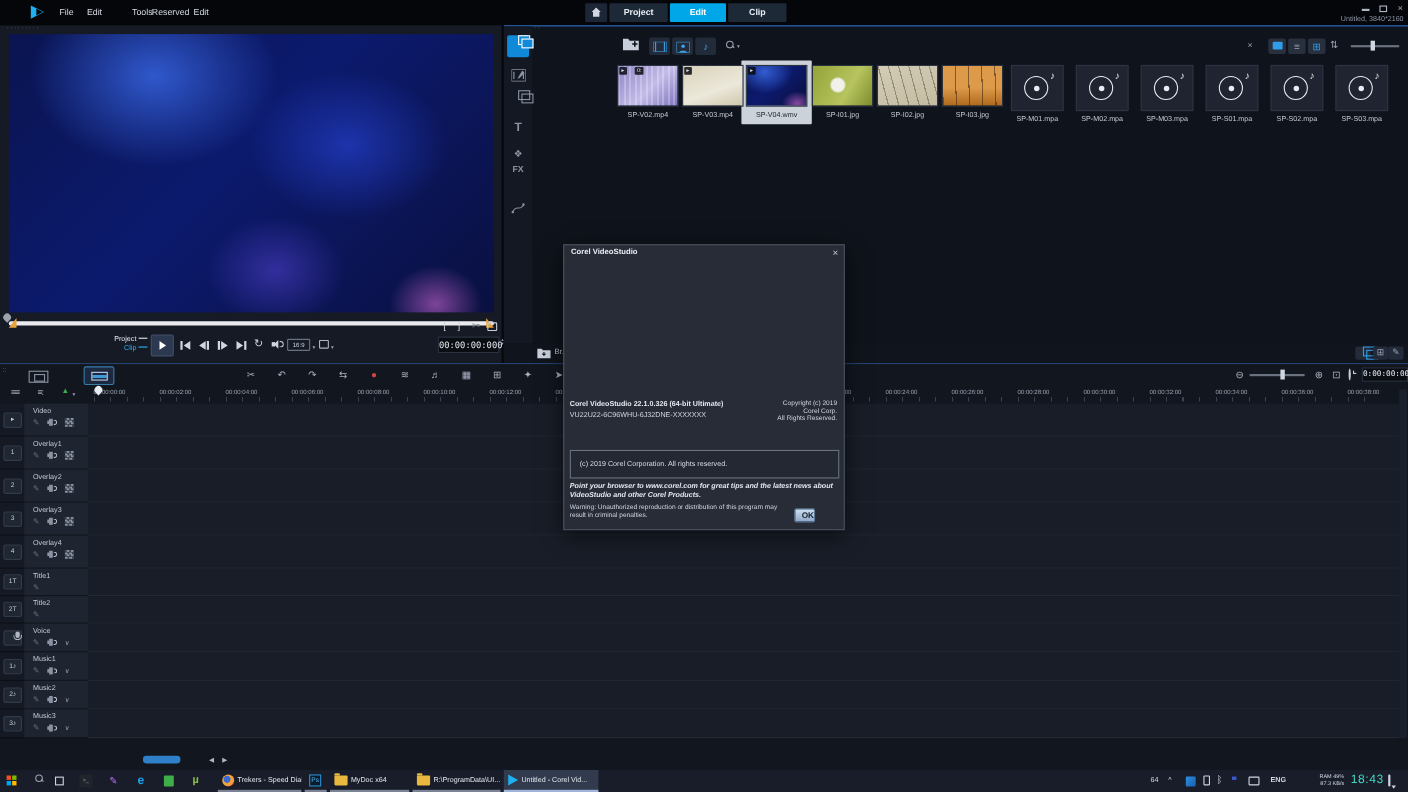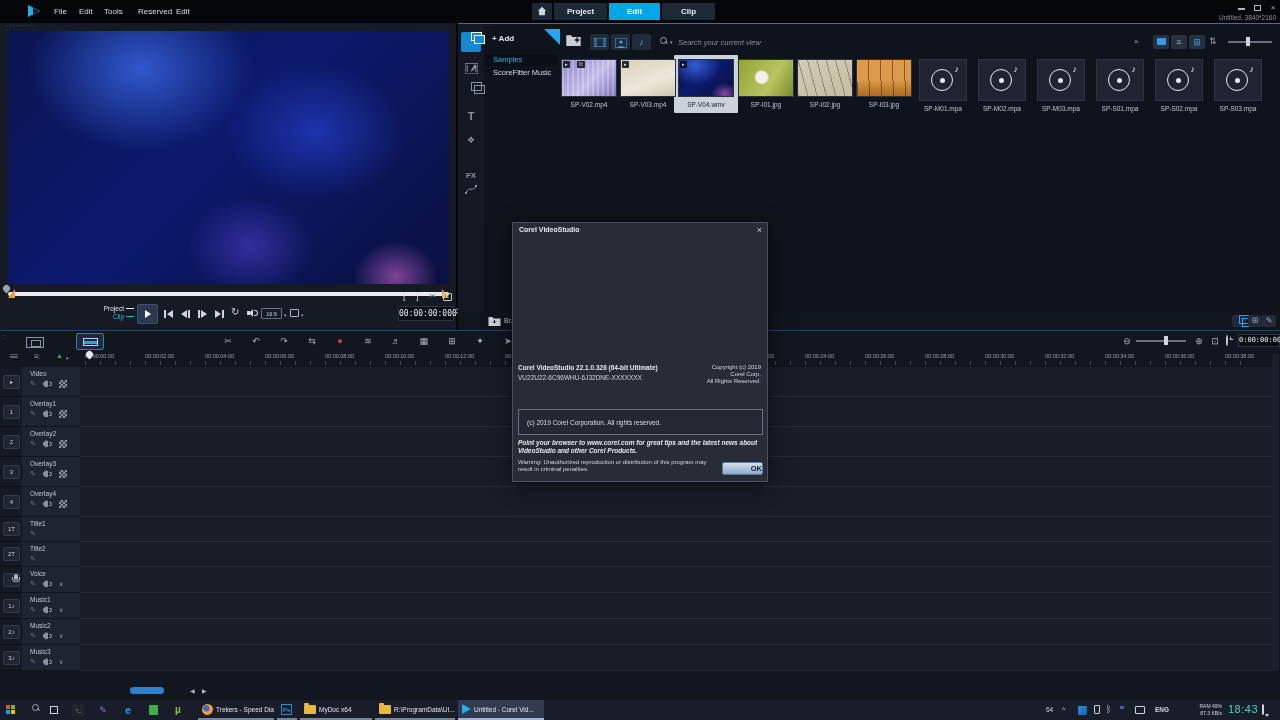--- a/index.html
+++ b/index.html
@@ -158,21 +158,21 @@
 #spl-brand-pre{left:52%;top:46%;font-size:6px;color:#fff}
 #spl-brand{left:52%;top:53%;font-size:15px;font-weight:bold;color:#fff;letter-spacing:0}
 #spl-edition{right:3%;top:70%;font-size:9.5px;font-weight:bold;color:#35c8e8;letter-spacing:1px}
 #dlg-ver{left:5px;top:141px;font-size:6.5px;color:#e4e9f0;font-weight:bold}
 #dlg-serial{left:5px;top:151px;font-size:6.5px;color:#cfd6e2}
 #dlg-copy{right:6px;top:141px;font-size:6px;color:#cfd6e2;text-align:right;line-height:7px}
 #dlg-box{left:5px;top:186px;width:245px;height:26px;border:1px solid #6a7280;background:#232833}
 #dlg-box span{position:absolute;left:8px;top:9px;font-size:6.5px;color:#d8dde6}
 #dlg-promo{left:5px;top:216px;width:244px;font-size:6.5px;font-weight:bold;font-style:italic;color:#e4e9f0;line-height:8px}
 #dlg-warning{left:5px;top:236px;width:200px;font-size:6px;color:#cfd6e2;line-height:7px}
-#dlg-ok{left:209px;top:239px;width:41px;height:13px;background:linear-gradient(#cfe0f0,#8fa8c8);border:1px solid #5a7a9a;border-radius:2px;color:#15202e;font-size:7.5px;font-weight:bold;text-align:right;line-height:12px}
+#dlg-ok{left:209px;top:239px;width:19px;height:13px;background:linear-gradient(#cfe0f0,#8fa8c8);border:1px solid #5a7a9a;border-radius:2px;color:#15202e;font-size:7.5px;font-weight:bold;text-align:right;line-height:12px}
 
 
 #taskbar{left:0;top:700px;width:1280px;height:20px;background:#181d29;z-index:60}
 .tb-ic{top:4px;width:12px;height:12px;text-align:center;font-size:9px;line-height:12px}
 #start{left:6px;top:5px;width:10px;height:10px;display:grid;grid-template-columns:4px 4px;grid-template-rows:4px 4px;gap:1px}
 #start i{display:block}
 .tb-win{top:0;height:20px;border-bottom:2px solid #7a8496;display:flex;align-items:center;gap:3px;padding:0 4px;font-size:6.5px;color:#e2e7ee;white-space:nowrap;overflow:hidden}
 .tb-win.active{background:#313b4d;border-bottom-color:#9fb4d8}
 .ffx{width:11px;height:11px;border-radius:50%;background:radial-gradient(circle at 40% 40%,#3b6bd0 0 32%,#f0a03c 36% 66%,#e05a28 70%);flex:0 0 auto}
 .psx{width:11px;height:11px;background:#0a1a2a;border:1px solid #2a8fd0;color:#4ab8f8;font-size:6px;line-height:10px;text-align:center;flex:0 0 auto}
@@ -191,21 +191,21 @@
 .chatic::after{content:"";position:absolute;left:2px;bottom:-3px;border-left:2px solid transparent;border-right:2px solid transparent;border-top:3px solid #cfd6e2}
 </style>
 </head>
 <body>
 
 <div class="ab" id="menubar">
   <span class="ab logo-tri"></span>
   <span class="ab logo-tri2"></span>
   <span class="ab menu-item" style="left:54px">File</span>
   <span class="ab menu-item" style="left:79px">Edit</span>
-  <span class="ab menu-item" style="left:104px">Tools</span>
+  <span class="ab menu-item" style="left:120px">Tools</span>
   <span class="ab menu-item" style="left:138px">Reserved</span>
   <span class="ab menu-item" style="left:176px">Edit</span>
 
   <div class="ab" id="home-btn">
     <svg class="ic" width="10" height="10" viewBox="0 0 12 12" style="margin-top:3px">
         <path d="M6 1L1 6h1.5v5h7V6H11z"></path>
       </svg>
   </div>
   <div class="ab tab" style="left:554px;width:53px">Project</div>
   <div class="ab tab active" style="left:609px;width:51px">Edit</div>
@@ -270,34 +270,28 @@
   <span class="ab dots" style="left:4px;top:-2px">·········</span>
   <div class="ab" id="navstrip">
     <div class="ab nav-ic sel" style="top:8px"><span class="stackpic" style="background:#1089d8;color:#fff"></span></div>
     <div class="ab nav-ic" style="top:34px"><svg class="ic" width="13" height="11" viewBox="0 0 12 10">
           <path d="M0 0h12v10H0zM2 2v6M10 2v6" fill="none" stroke="currentColor"></path>
           <path d="M9 1l2 2-4 4-2 1 1-2z"></path>
         </svg></div>
     <div class="ab nav-ic" style="top:58px"><span class="stackpic"></span></div>
     <div class="ab nav-ic" style="top:82px;font-weight:bold;font-size:11px"><span>T</span></div>
     <div class="ab nav-ic" style="top:106px"><span>❖</span></div>
-    <div class="ab nav-ic" style="top:142px;font-weight:bold;font-size:8px"><span>FX</span></div>
+    <div class="ab nav-ic" style="top:120px;font-weight:bold;font-size:8px"><span>FX</span></div>
     <div class="ab nav-ic" style="top:154px"><svg class="ic" width="12" height="10" viewBox="0 0 12 10">
           <path d="M1 9C4 1 8 9 11 2" fill="none" stroke="currentColor"></path>
           <circle cx="1" cy="9" r="1.2"></circle>
           <circle cx="11" cy="2" r="1.2"></circle>
         </svg></div>
   </div>
 
-  <div class="ab" id="folderlist">
-    <div class="ab" id="add-row"><span>+</span> <span>Add</span></div>
-    <span class="ab" id="pin-flag"></span>
-    <div class="ab folder-item sel" style="top:30px">Samples</div>
-    <div class="ab folder-item" style="top:43px">ScoreFitter Music</div>
-  </div>
 
   <div class="ab" style="left:108px;top:10px;color:#c9cfda">
     <svg class="ic" width="15" height="12" viewBox="0 0 12 10">
         <path d="M0 1h4l1 1.5h7V10H0z"></path>
         <path d="M9 3v4M7 5h4" stroke="#0f131b" stroke-width="1.2"></path>
       </svg>
   </div>
   <div class="ab gt-btn" style="left:132px"><svg class="ic" width="12" height="9" viewBox="0 0 12 9">
         <path d="M0 0h12v9H0z" fill="none" stroke="currentColor"></path>
         <path d="M2 0v9M10 0v9" stroke="currentColor"></path>
@@ -305,21 +299,20 @@
   <div class="ab gt-btn" style="left:153px"><svg class="ic" width="12" height="10" viewBox="0 0 12 10">
         <rect x="0" y="0" width="12" height="10" fill="none" stroke="currentColor"></rect>
         <circle cx="6" cy="4" r="1.6"></circle>
         <path d="M2.5 10c0-2.4 7-2.4 7 0z"></path>
       </svg></div>
   <div class="ab gt-btn" style="left:174px"><span>♪</span></div>
 
   <div class="ab" id="searchbox">
     <span class="mag ab" style="left:4px;top:4px"></span>
     <span class="ab caret" style="left:14px;top:6px">▾</span>
-    <input id="search-input" placeholder="Search your current view" style="">
     <span class="ab" style="left:478px;top:4px;color:#9aa2b0;font-size:8px">×</span>
   </div>
 
   <div class="ab viewbtn blue" style="left:695px"><span style="display:inline-block;width:9px;height:7px;background:currentColor;border-radius:1px"></span></div>
   <div class="ab viewbtn" style="left:713px"><span>≡</span></div>
   <div class="ab viewbtn blue" style="left:731px"><span>⊞</span></div>
   <span class="ab" style="left:751px;top:12px;font-size:9px;color:#9aa4b4">⇅</span>
   <div class="ab" id="gal-slider"></div>
   <div class="ab" id="gal-thumbp"></div>
 

